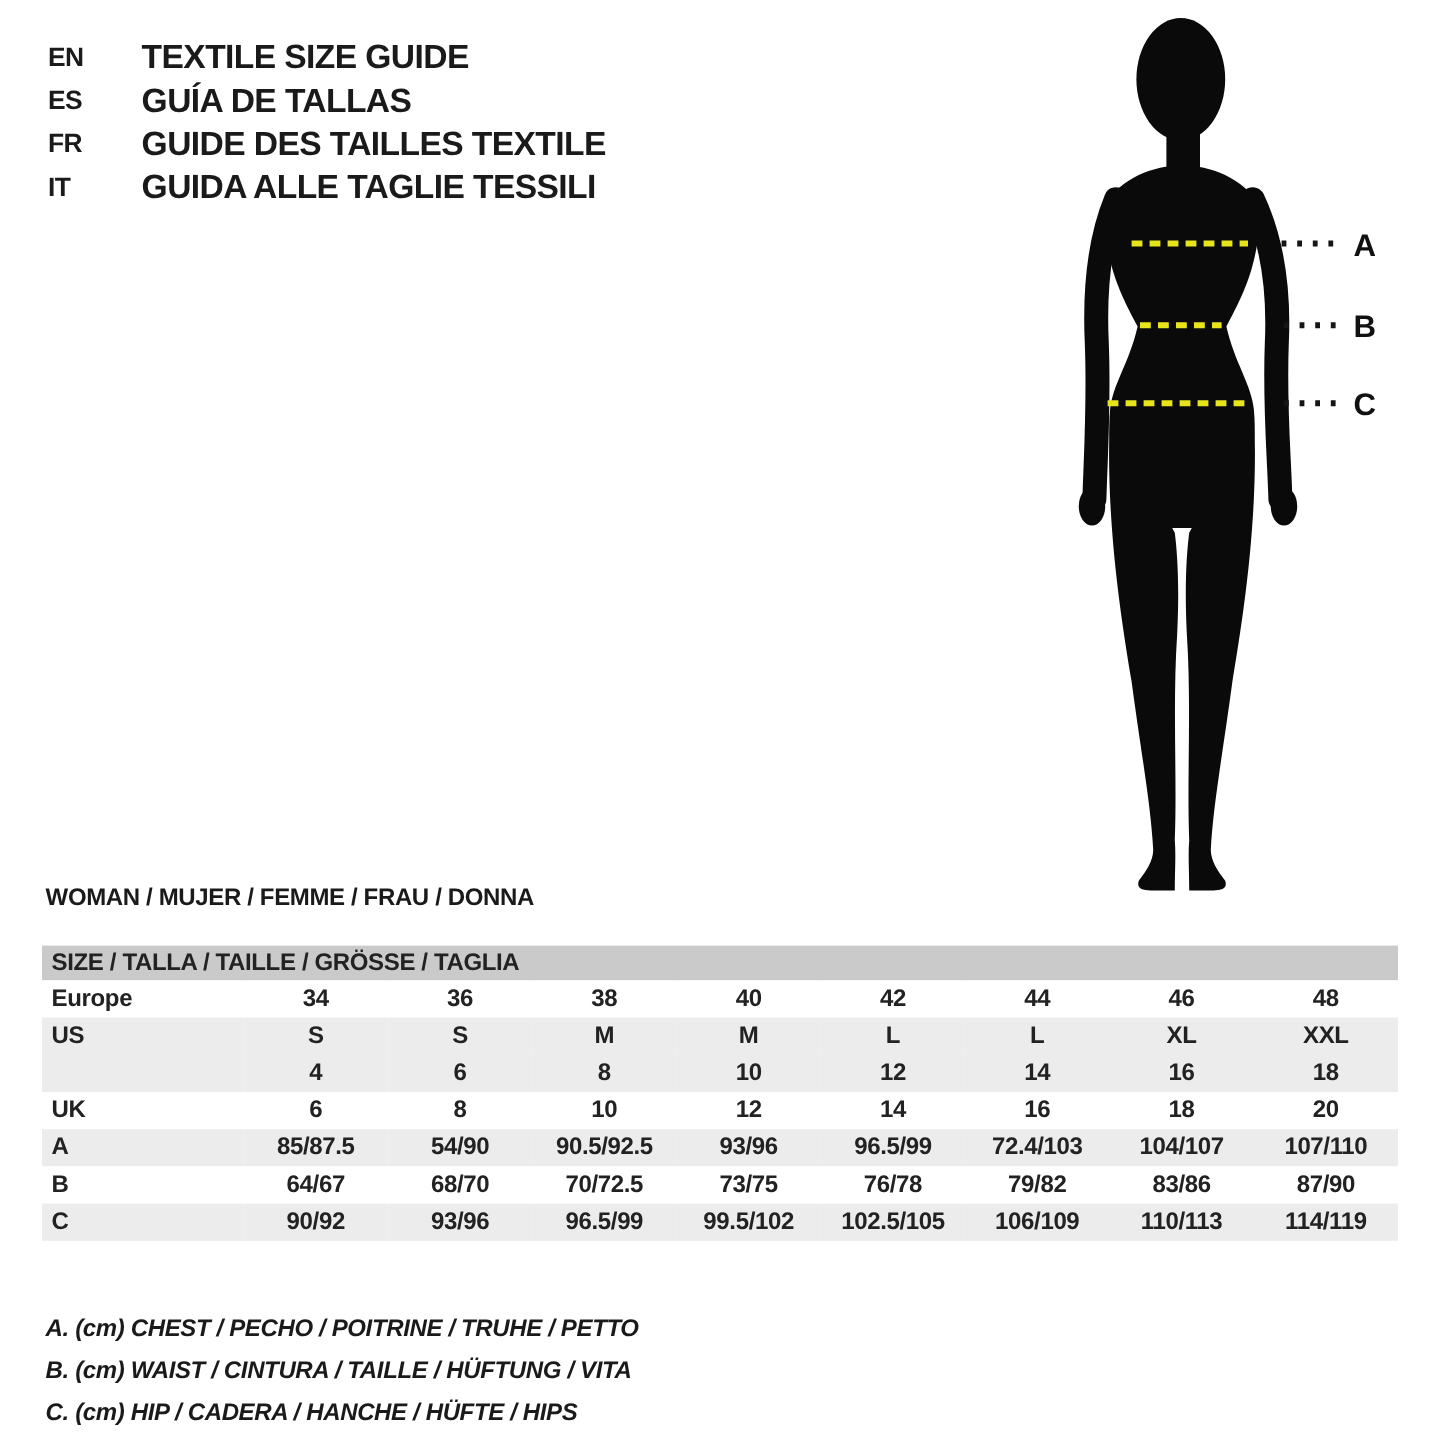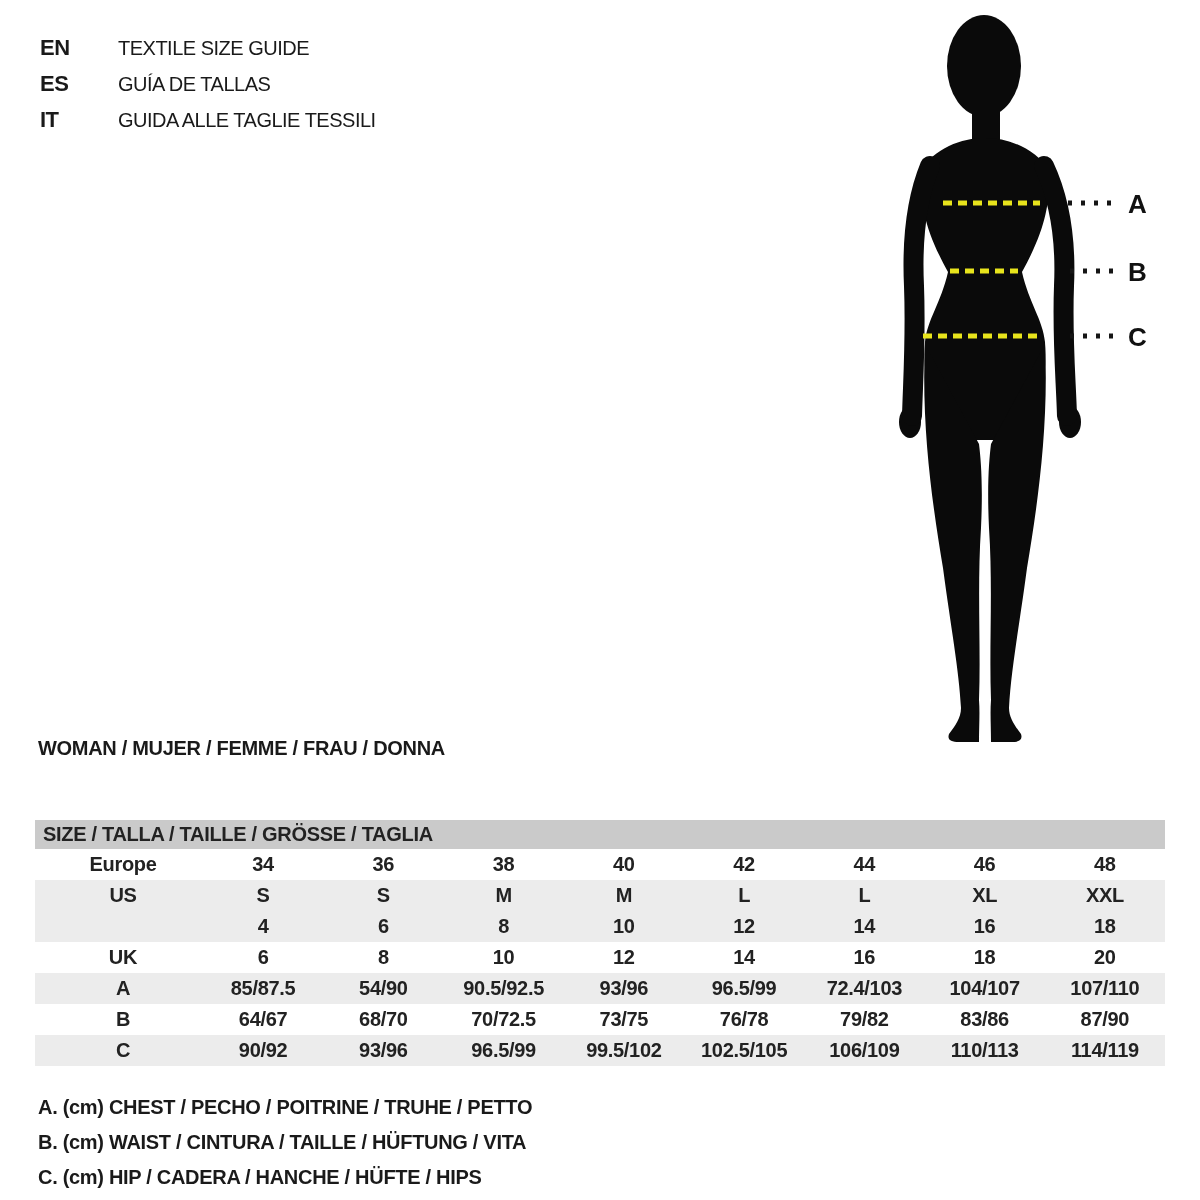--- a/index.html
+++ b/index.html
@@ -8,76 +8,80 @@
     position:relative; width:1168px; height:1200px; background:#ffffff;
     font-family:"Liberation Sans", sans-serif; color:#1a1a1a; overflow:hidden;
   }
 
   
   .lang-block { position:absolute; left:40px; top:30px; }
   .lang-row { display:flex; height:36px; align-items:center; }
   .lang-code {
     width:78px; font-size:22px; font-weight:700; letter-spacing:-0.5px;
   }
-  .lang-label { font-size:20px; font-weight:400; letter-spacing:-0.5px; white-space:nowrap; }
+  .lang-label { font-size:28px; font-weight:700; letter-spacing:-0.5px; white-space:nowrap; }
 
   
   .figure-area { position:absolute; left:880px; top:8px; width:310px; height:745px; }
   .figure-area svg { position:absolute; left:0; top:0; }
   .marker-label {
     position:absolute; left:248px; font-size:26px; font-weight:700; color:#111;
   }
   .marker-a { top:181px; }
   .marker-b { top:249px; }
   .marker-c { top:314px; }
 
   
   .section-heading {
     position:absolute; left:38px; top:737px;
     font-size:20px; font-weight:700; letter-spacing:-0.3px;
   }
 
   
   .size-table {
     position:absolute; left:35px; top:788px; width:1130px;
-    border-collapse:collapse; table-layout:fixed;margin-top:32px;
+    border-collapse:collapse; table-layout:fixed;
   }
   .size-table th {
     background:#cacaca; height:29px; text-align:left; padding-left:8px;
     font-size:20px; font-weight:700; letter-spacing:-0.3px; color:#222;
   }
   .size-table td {
     height:31px; font-size:20px; font-weight:700; letter-spacing:-0.3px;
     text-align:center; color:#222;
   }
-  .size-table td.lbl { text-align:center; padding-left:8px; }
+  .size-table td.lbl { text-align:left; padding-left:8px; }
   .size-table col.c-label { width:168px; }
   .size-table tr.g { background:#ececec; }
   .size-table tr.w { background:#ffffff; }
 
   
-  .legend { position:absolute; left:38px; top:1090px; }
+  .legend { position:absolute; left:38px; top:1090px;font-style:italic; }
   .legend-line {
     font-size:20px; font-weight:700; letter-spacing:-0.3px; line-height:35px;
     white-space:nowrap;
   }
 </style>
 </head>
 <body>
 
 <div class="page">
 
   <div class="lang-block">
     <div class="lang-row">
       <span class="lang-code">EN</span>
       <span class="lang-label">TEXTILE SIZE GUIDE</span>
     </div>
     <div class="lang-row">
       <span class="lang-code">ES</span>
       <span class="lang-label">GUÍA DE TALLAS</span>
+    </div>
+    <div class="lang-row">
+      <span class="lang-code">FR</span>
+      <span class="lang-label">GUIDE DES TAILLES TEXTILE</span>
     </div>
     <div class="lang-row">
       <span class="lang-code">IT</span>
       <span class="lang-label">GUIDA ALLE TAGLIE TESSILI</span>
     </div>
   </div>
 
   <div class="figure-area">
     <svg width="310" height="745" viewBox="0 0 310 745">
       <g fill="#0a0a0a" stroke="none">

